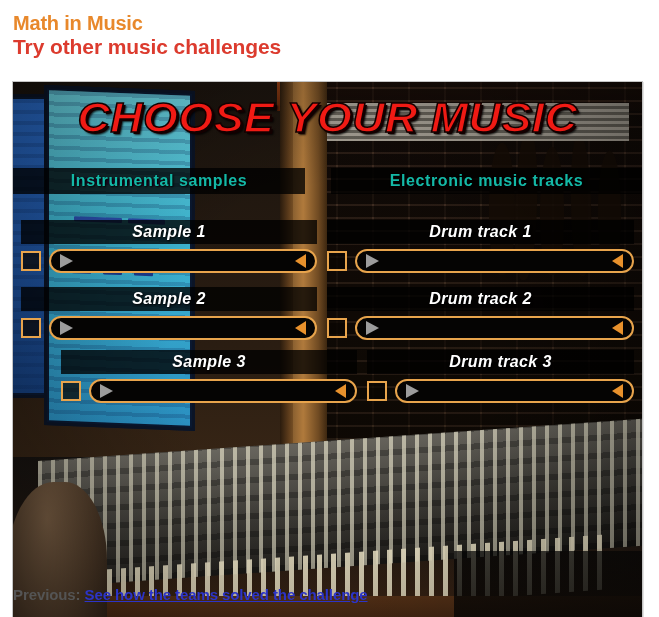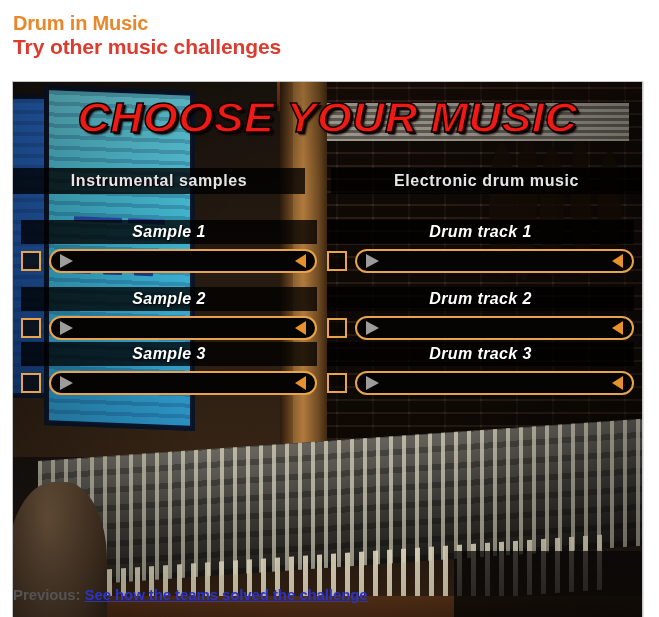--- a/index.html
+++ b/index.html
@@ -192,35 +192,35 @@
     transform: scaleX(1.04);
   }
 
   
   .col-headers {
     position: absolute; left: 0; right: 0; top: 86px; height: 26px;
   }
   .col-head {
     position: absolute; top: 0; height: 26px;
     background: rgba(0,0,0,.78);
-    color: #e5e5e5;
+    color: #14b8a6;
     font-size: 16px;
     font-weight: bold;
     letter-spacing: .6px;
     display: flex; align-items: center; justify-content: center;
     text-shadow: 1px 1px 2px #000;
   }
   .col-head.left  { left: 0;     width: 292px; }
   .col-head.right { left: 318px; right: 0; }
 
   
   .track-row { position: absolute; left: 0; right: 0; height: 66px; }
   .row-1 { top: 138px; }
   .row-2 { top: 205px; }
-  .row-3 { top: 260px; }
+  .row-3 { top: 268px; margin-left: 40px; }
 
   .track-cell { position: absolute; top: 0; height: 66px; font-style: italic; }
   .track-cell.left  { left: 8px;   width: 296px; }
   .track-cell.right { left: 314px; right: 8px; }
 
   .track-label {
     position: absolute; left: 0; right: 0; top: 0; height: 24px;
     background: rgba(0,0,0,.78);
     color: #ffffff;
     font-size: 16px;
@@ -307,21 +307,21 @@
   .footer a {
     color: #2C34C8;
     text-decoration: underline;
     font-weight: bold;
   }
 </style>
 </head>
 <body>
 
 <div class="page-header">
-  <div class="page-title">Drum in Music</div>
+  <div class="page-title">Math in Music</div>
   <div class="page-subtitle">Try other music challenges</div>
 </div>
 
 <div class="stage-frame">
   <div class="stage">
 
     <div class="photo-base">
       <div class="bg-leftwall"></div>
       <div class="bg-toplight"></div>
       <div class="bg-brick">
@@ -364,21 +364,21 @@
 
       <div class="photo-vignette"></div>
     </div>
 
     <div class="overlay">
 
       <div class="main-title">CHOOSE YOUR MUSIC</div>
 
       <div class="col-headers">
         <div class="col-head left">Instrumental samples</div>
-        <div class="col-head right">Electronic drum music</div>
+        <div class="col-head right">Electronic music tracks</div>
       </div>
 
       <div class="track-row row-1">
         <div class="track-cell left">
           <div class="track-label">Sample 1</div>
           <div class="player-line">
             <div class="track-check"></div>
             <div class="player-bar">
               <div class="play-btn"></div>
               <div class="vol-btn"></div>

